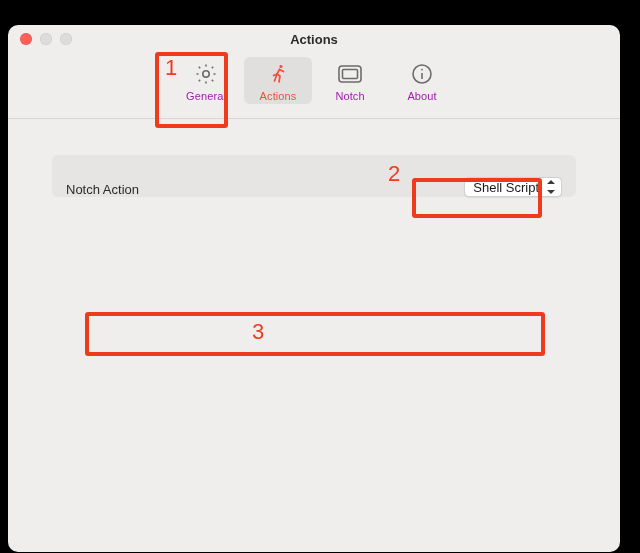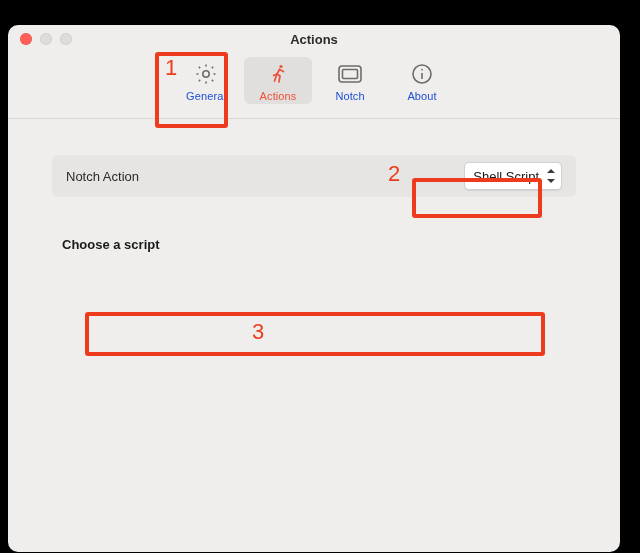--- a/index.html
+++ b/index.html
@@ -62,21 +62,21 @@
   }
   .toolbar-item {
     width: 68px;
     display: flex;
     flex-direction: column;
     align-items: center;
     gap: 3px;
     padding: 4px 0 2px 0;
     border-radius: 6px;
     cursor: default;
-    color: #1d4ed8;
+    color: #a21caf;
   }
   .toolbar-item .ticon {
     width: 26px;
     height: 26px;
     display: flex;
     align-items: center;
     justify-content: center;
   }
   .toolbar-item .tlabel {
     font-size: 11px;
@@ -90,30 +90,30 @@
   .toolbar-item svg { stroke: #6c6c6c; }
 
   .content {
     padding: 36px 44px 0 44px;
   }
   .row-notch {
     background: #e7e5e3;
     border-radius: 6px;
     height: 42px;
     display: flex;
-    align-items: center;
+    align-items: flex-end;
     justify-content: space-between;
     padding: 0 14px;
   }
   .row-notch-label {
     font-size: 13px;
     color: #2b2b2b;
   }
   .dropdown {
-    height: 28px;
+    height: 20px;
     background: #fff;
     border: 0.5px solid rgba(0,0,0,0.18);
     border-radius: 5px;
     box-shadow: 0 0.5px 1px rgba(0,0,0,0.08);
     display: flex;
     align-items: center;
     gap: 6px;
     padding: 0 4px 0 8px;
     font-size: 13px;
   }
@@ -237,21 +237,20 @@
   <div class="content">
 
     <div class="row-notch">
       <span class="row-notch-label">Notch Action</span>
       <div class="dropdown">
         <span>Shell Script</span>
         <span class="updown"></span>
       </div>
     </div>
 
-    <div class="section-title">Choose a script</div>
 
 
   </div>
 
   <div class="anno" style="left:147px; top:27px; width:73px; height:76px;"></div>
   <div class="anno-num" style="left:157px; top:30px;">1</div>
 
   <div class="anno" style="left:404px; top:153px; width:130px; height:40px;"></div>
   <div class="anno-num" style="left:380px; top:136px;">2</div>
 

